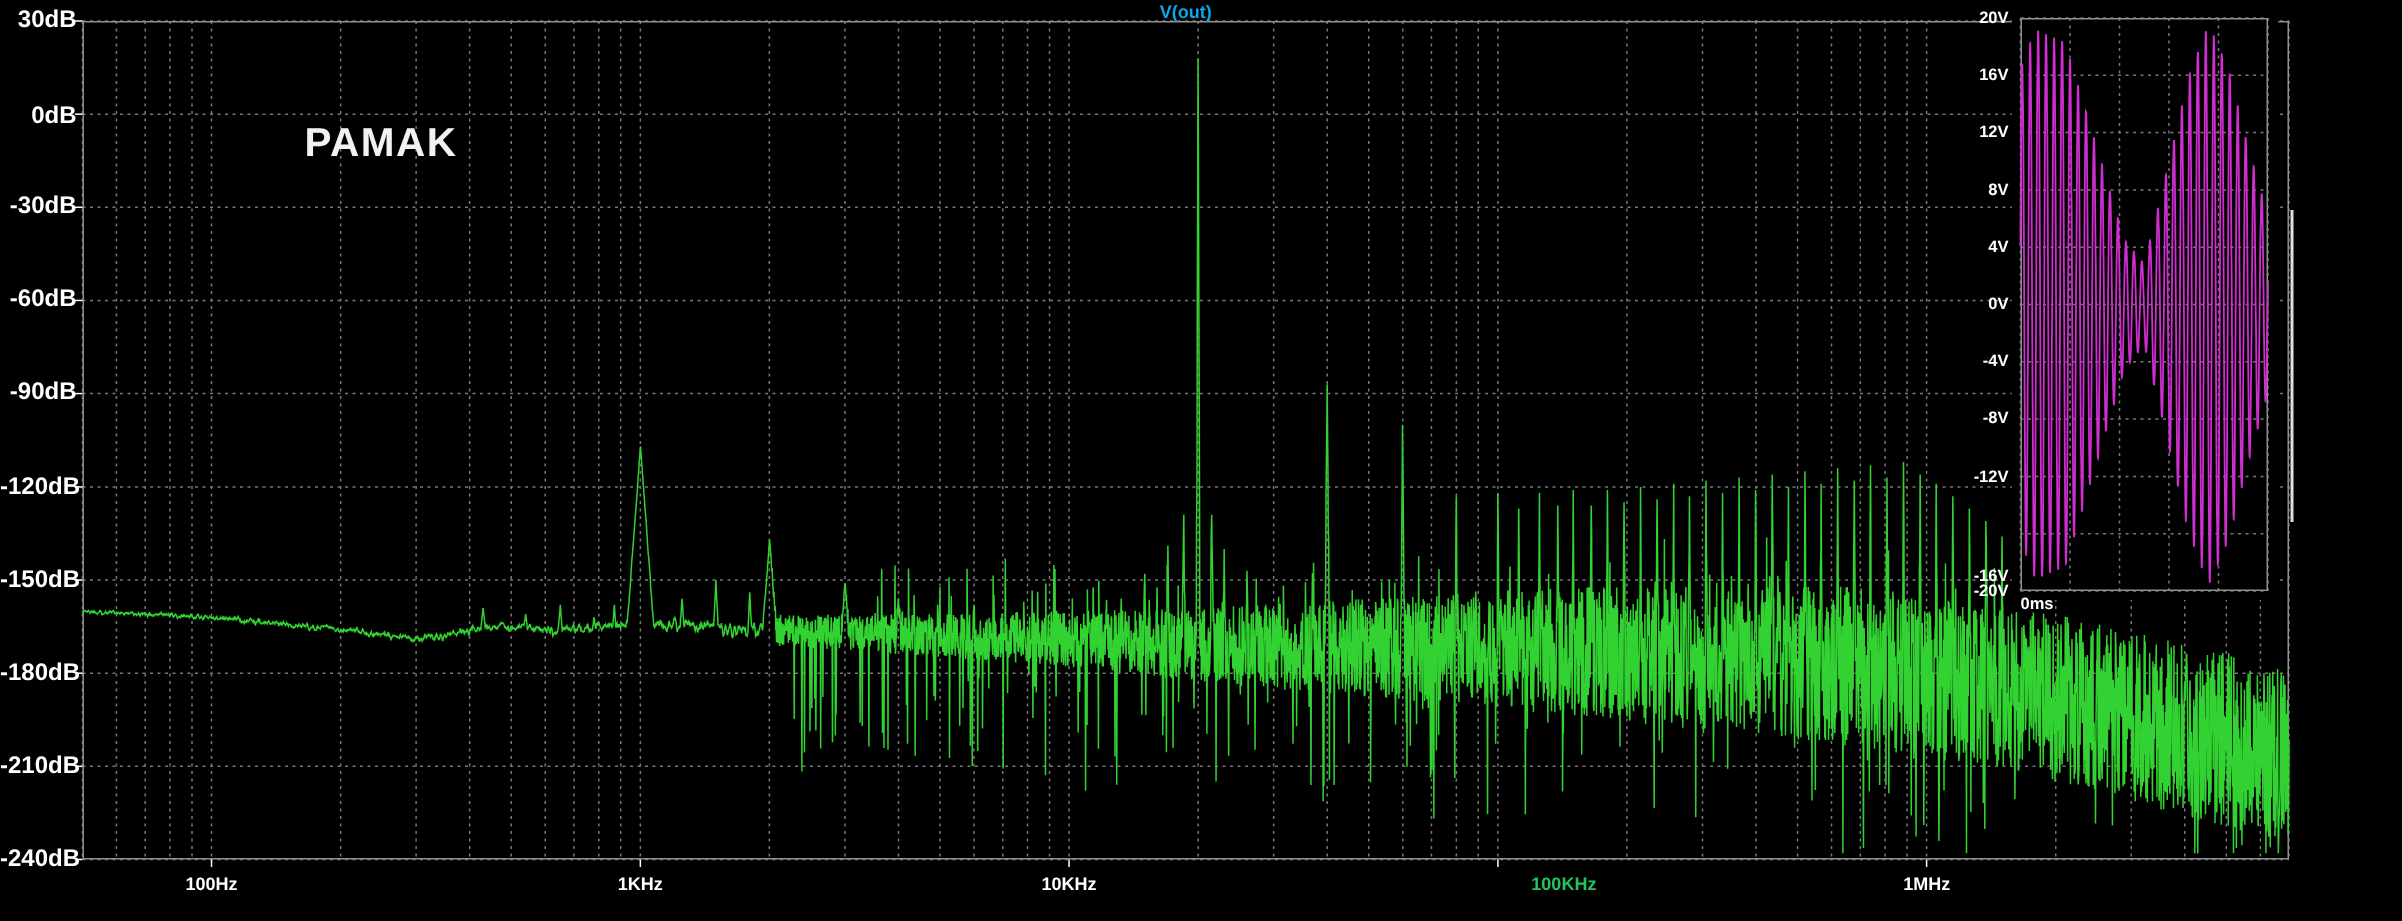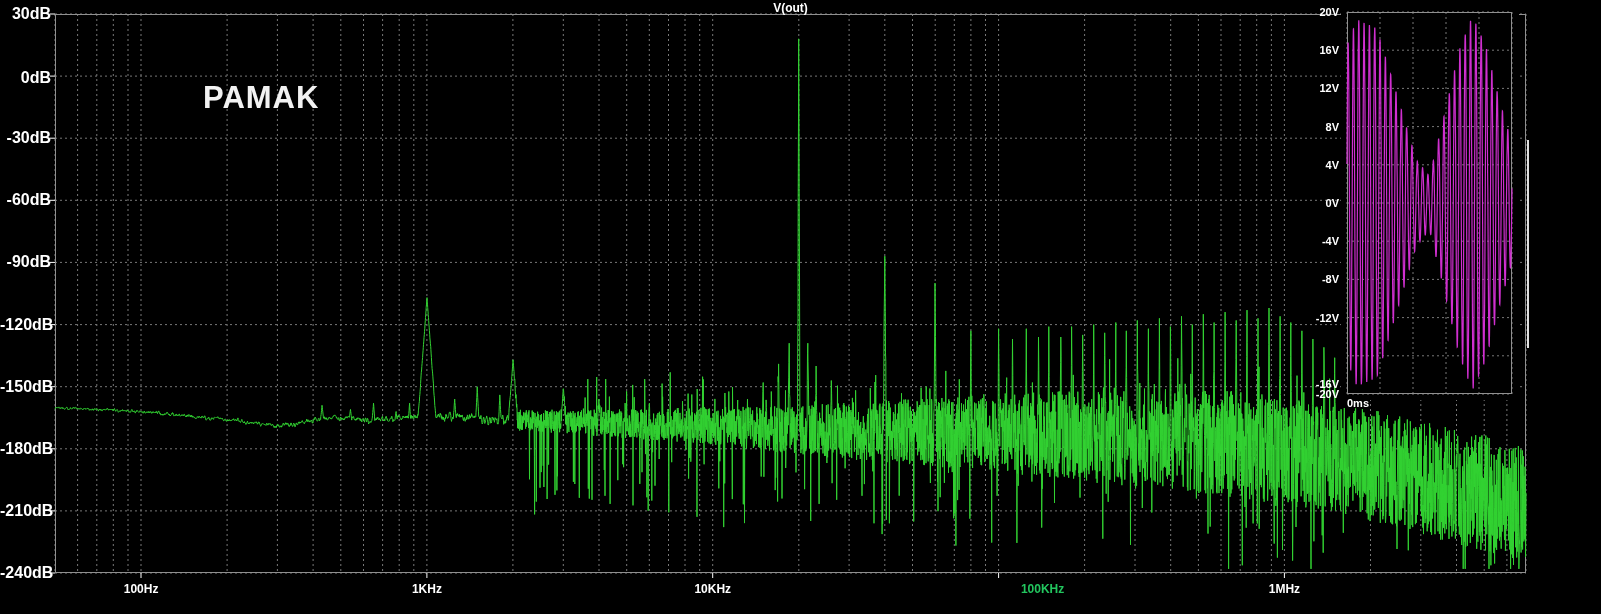--- a/index.html
+++ b/index.html
@@ -2,21 +2,21 @@
 <html><head>
 <meta charset="utf-8">
 <style>
   html,body{margin:0;padding:0;background:#000;}
   #screen{position:relative;width:1601px;height:614px;background:#000;overflow:hidden;
           font-family:"Liberation Sans",sans-serif;}
   #main-plot{position:absolute;left:0;top:0;}
   #inset-plot{position:absolute;left:1341px;top:8px;}
   .plot-title{position:absolute;left:55px;top:1px;width:1471px;text-align:center;
               font-weight:bold;font-size:12px;color:#00dd00;}
-  .annotation{position:absolute;left:203px;top:80px;font-weight:bold;font-size:31px;
+  .annotation{position:absolute;left:203px;top:80px;font-weight:bold;font-size:27px;
               color:#f2f2f2;letter-spacing:1px;}
   .y-tick{position:absolute;left:0;width:51px;text-align:right;transform:translateY(-50%);
           color:#fff;font-weight:bold;font-size:16px;white-space:nowrap;}
   .x-tick{position:absolute;top:582px;transform:translateX(-50%);
           color:#fff;font-weight:bold;font-size:12px;white-space:nowrap;}
   .inset-ytick{position:absolute;left:1303px;width:36px;text-align:right;transform:translateY(-50%);
           color:#fff;font-weight:bold;font-size:11px;white-space:nowrap;}
   .inset-xlabel{position:absolute;left:1347px;top:397px;color:#fff;font-weight:bold;font-size:11px;}
 </style>
 </head>
@@ -122,21 +122,21 @@
         <line x1="6.0" y1="4" x2="6.0" y2="386"></line>
         <line x1="39.0" y1="4" x2="39.0" y2="386"></line>
         <line x1="72.0" y1="4" x2="72.0" y2="386"></line>
         <line x1="105.0" y1="4" x2="105.0" y2="386"></line>
         <line x1="138.0" y1="4" x2="138.0" y2="386"></line>
         <line x1="171.0" y1="4" x2="171.0" y2="386"></line>
       </g>
       <rect x="6.5" y="4.5" width="164" height="381" fill="none" stroke="#909090" stroke-width="1"></rect>
       <path d="M6.0 156.0L6.1 137.7L6.2 120.1L6.3 103.6L6.4 88.3L6.5 74.7L6.6 62.7L6.7 52.7L6.8 44.8L6.9 39.0L7.0 35.6L7.1 34.5L7.2 35.8L7.3 39.5L7.4 45.4L7.5 53.7L7.7 64.0L7.8 76.4L7.9 90.5L8.0 106.2L8.1 123.3L8.2 141.6L8.3 160.6L8.4 180.3L8.5 200.2L8.6 220.2L8.7 239.8L8.8 258.8L8.9 276.9L9.0 293.9L9.1 309.4L9.2 323.4L9.3 335.4L9.4 345.4L9.5 353.2L9.6 358.7L9.7 361.8L9.8 362.4L9.9 360.5L10.0 356.1L10.1 349.4L10.2 340.3L10.3 329.0L10.4 315.8L10.5 300.6L10.6 283.9L10.7 265.8L10.8 246.6L11.0 226.6L11.1 206.0L11.2 185.2L11.3 164.5L11.4 144.1L11.5 124.5L11.6 105.8L11.7 88.4L11.8 72.6L11.9 58.5L12.0 46.4L12.1 36.4L12.2 28.8L12.3 23.6L12.4 21.0L12.5 20.9L12.6 23.4L12.7 28.5L12.8 36.1L12.9 46.0L13.0 58.2L13.1 72.4L13.2 88.6L13.3 106.3L13.4 125.4L13.5 145.6L13.6 166.6L13.7 188.1L13.8 209.8L13.9 231.3L14.0 252.3L14.2 272.5L14.3 291.7L14.4 309.4L14.5 325.6L14.6 339.8L14.7 351.9L14.8 361.8L14.9 369.2L15.0 374.0L15.1 376.2L15.2 375.7L15.3 372.5L15.4 366.6L15.5 358.3L15.6 347.4L15.7 334.3L15.8 319.0L15.9 301.9L16.0 283.0L16.1 262.8L16.2 241.6L16.3 219.7L16.4 197.4L16.5 175.2L16.6 153.2L16.7 131.9L16.8 111.5L16.9 92.4L17.0 74.8L17.1 58.9L17.2 45.1L17.4 33.6L17.5 24.4L17.6 17.8L17.7 13.8L17.8 12.4L17.9 13.8L18.0 17.9L18.1 24.6L18.2 33.8L18.3 45.4L18.4 59.2L18.5 75.0L18.6 92.6L18.7 111.7L18.8 132.0L18.9 153.3L19.0 175.1L19.1 197.2L19.2 219.3L19.3 241.0L19.4 262.1L19.5 282.1L19.6 300.8L19.7 317.9L19.8 333.3L19.9 346.5L20.0 357.5L20.1 366.1L20.2 372.2L20.3 375.6L20.4 376.3L20.5 374.4L20.7 369.8L20.8 362.6L20.9 352.9L21.0 340.9L21.1 326.8L21.2 310.7L21.3 292.9L21.4 273.6L21.5 253.2L21.6 232.0L21.7 210.2L21.8 188.2L21.9 166.3L22.0 144.8L22.1 124.1L22.2 104.5L22.3 86.2L22.4 69.5L22.5 54.7L22.6 42.0L22.7 31.5L22.8 23.5L22.9 18.0L23.0 15.2L23.1 15.0L23.2 17.5L23.3 22.6L23.4 30.3L23.5 40.4L23.6 52.8L23.7 67.3L23.9 83.6L24.0 101.6L24.1 121.0L24.2 141.5L24.3 162.8L24.4 184.5L24.5 206.4L24.6 228.1L24.7 249.3L24.8 269.6L24.9 288.9L25.0 306.8L25.1 322.9L25.2 337.2L25.3 349.4L25.4 359.3L25.5 366.7L25.6 371.6L25.7 373.9L25.8 373.5L25.9 370.5L26.0 364.9L26.1 356.8L26.2 346.2L26.3 333.5L26.4 318.7L26.5 302.0L26.6 283.8L26.7 264.3L26.8 243.8L26.9 222.5L27.1 200.9L27.2 179.2L27.3 157.7L27.4 136.8L27.5 116.7L27.6 97.9L27.7 80.4L27.8 64.7L27.9 51.0L28.0 39.3L28.1 30.0L28.2 23.1L28.3 18.8L28.4 17.1L28.5 18.0L28.6 21.6L28.7 27.7L28.8 36.3L28.9 47.2L29.0 60.3L29.1 75.5L29.2 92.3L29.3 110.7L29.4 130.4L29.5 150.9L29.6 172.1L29.7 193.7L29.8 215.2L29.9 236.5L30.0 257.1L30.1 276.8L30.2 295.3L30.4 312.2L30.5 327.5L30.6 340.7L30.7 351.8L30.8 360.6L30.9 366.9L31.0 370.6L31.1 371.8L31.2 370.3L31.3 366.2L31.4 359.6L31.5 350.6L31.6 339.3L31.7 325.8L31.8 310.4L31.9 293.3L32.0 274.7L32.1 255.0L32.2 234.4L32.3 213.2L32.4 191.8L32.5 170.4L32.6 149.4L32.7 129.1L32.8 109.8L32.9 91.7L33.0 75.2L33.1 60.5L33.2 47.7L33.3 37.2L33.4 29.0L33.6 23.3L33.7 20.1L33.8 19.5L33.9 21.5L34.0 26.1L34.1 33.1L34.2 42.6L34.3 54.3L34.4 68.1L34.5 83.8L34.6 101.1L34.7 119.8L34.8 139.6L34.9 160.2L35.0 181.3L35.1 202.6L35.2 223.8L35.3 244.6L35.4 264.6L35.5 283.5L35.6 301.2L35.7 317.2L35.8 331.2L35.9 343.1L36.0 352.8L36.1 360.1L36.2 365.0L36.3 367.3L36.4 367.1L36.5 364.3L36.6 359.0L36.8 351.3L36.9 341.3L37.0 329.2L37.1 315.2L37.2 299.4L37.3 282.2L37.4 263.7L37.5 244.3L37.6 224.3L37.7 203.8L37.8 183.4L37.9 163.2L38.0 143.5L38.1 124.7L38.2 107.0L38.3 90.7L38.4 76.0L38.5 63.1L38.6 52.2L38.7 43.5L38.8 37.0L38.9 32.9L39.0 31.3L39.1 32.0L39.2 35.2L39.3 40.7L39.4 48.5L39.5 58.4L39.6 70.3L39.7 84.0L39.8 99.3L39.9 115.9L40.1 133.6L40.2 152.2L40.3 171.3L40.4 190.7L40.5 210.1L40.6 229.1L40.7 247.6L40.8 265.2L40.9 281.7L41.0 296.9L41.1 310.5L41.2 322.3L41.3 332.2L41.4 340.0L41.5 345.6L41.6 349.0L41.7 350.1L41.8 348.8L41.9 345.4L42.0 339.7L42.1 331.8L42.2 322.0L42.3 310.4L42.4 297.1L42.5 282.4L42.6 266.4L42.7 249.4L42.8 231.7L42.9 213.6L43.0 195.2L43.1 177.0L43.3 159.0L43.4 141.7L43.5 125.3L43.6 109.9L43.7 95.9L43.8 83.5L43.9 72.7L44.0 63.8L44.1 56.9L44.2 52.0L44.3 49.3L44.4 48.7L44.5 50.4L44.6 54.1L44.7 59.9L44.8 67.7L44.9 77.4L45.0 88.7L45.1 101.5L45.2 115.7L45.3 131.0L45.4 147.2L45.5 164.0L45.6 181.1L45.7 198.4L45.8 215.6L45.9 232.3L46.0 248.5L46.1 263.8L46.2 277.9L46.3 290.8L46.5 302.2L46.6 312.0L46.7 320.0L46.8 326.1L46.9 330.2L47.0 332.3L47.1 332.4L47.2 330.4L47.3 326.5L47.4 320.6L47.5 312.9L47.6 303.4L47.7 292.5L47.8 280.1L47.9 266.5L48.0 252.0L48.1 236.7L48.2 220.8L48.3 204.6L48.4 188.4L48.5 172.4L48.6 156.7L48.7 141.8L48.8 127.6L48.9 114.6L49.0 102.8L49.1 92.4L49.2 83.6L49.3 76.5L49.4 71.2L49.5 67.8L49.6 66.2L49.8 66.6L49.9 68.8L50.0 72.9L50.1 78.8L50.2 86.4L50.3 95.6L50.4 106.2L50.5 118.0L50.6 130.9L50.7 144.7L50.8 159.1L50.9 174.0L51.0 189.2L51.1 204.3L51.2 219.3L51.3 233.7L51.4 247.6L51.5 260.5L51.6 272.5L51.7 283.2L51.8 292.6L51.9 300.4L52.0 306.7L52.1 311.3L52.2 314.1L52.3 315.1L52.4 314.4L52.5 311.9L52.6 307.7L52.7 301.9L52.8 294.5L53.0 285.6L53.1 275.5L53.2 264.2L53.3 252.0L53.4 239.0L53.5 225.5L53.6 211.5L53.7 197.4L53.8 183.4L53.9 169.6L54.0 156.2L54.1 143.6L54.2 131.7L54.3 120.9L54.4 111.2L54.5 102.8L54.6 95.8L54.7 90.3L54.8 86.4L54.9 84.2L55.0 83.6L55.1 84.6L55.2 87.3L55.3 91.6L55.4 97.3L55.5 104.5L55.6 113.0L55.7 122.6L55.8 133.2L55.9 144.7L56.0 156.9L56.2 169.5L56.3 182.4L56.4 195.5L56.5 208.4L56.6 221.1L56.7 233.3L56.8 244.8L56.9 255.6L57.0 265.3L57.1 274.0L57.2 281.4L57.3 287.5L57.4 292.2L57.5 295.5L57.6 297.2L57.7 297.4L57.8 296.1L57.9 293.3L58.0 289.0L58.1 283.4L58.2 276.6L58.3 268.5L58.4 259.5L58.5 249.5L58.6 238.8L58.7 227.6L58.8 215.9L58.9 204.0L59.0 192.1L59.1 180.3L59.2 168.7L59.3 157.7L59.5 147.3L59.6 137.7L59.7 129.0L59.8 121.3L59.9 114.8L60.0 109.5L60.1 105.5L60.2 102.8L60.3 101.6L60.4 101.7L60.5 103.3L60.6 106.1L60.7 110.3L60.8 115.7L60.9 122.2L61.0 129.7L61.1 138.2L61.2 147.4L61.3 157.2L61.4 167.6L61.5 178.3L61.6 189.1L61.7 199.9L61.8 210.6L61.9 221.0L62.0 230.9L62.1 240.2L62.2 248.7L62.3 256.4L62.4 263.1L62.5 268.8L62.7 273.3L62.8 276.6L62.9 278.7L63.0 279.5L63.1 279.1L63.2 277.4L63.3 274.6L63.4 270.5L63.5 265.4L63.6 259.3L63.7 252.3L63.8 244.5L63.9 236.1L64.0 227.1L64.1 217.7L64.2 208.0L64.3 198.3L64.4 188.5L64.5 179.0L64.6 169.8L64.7 161.0L64.8 152.8L64.9 145.3L65.0 138.6L65.1 132.8L65.2 128.0L65.3 124.2L65.4 121.5L65.5 119.9L65.6 119.5L65.7 120.1L65.8 121.9L66.0 124.7L66.1 128.5L66.2 133.3L66.3 138.9L66.4 145.4L66.5 152.5L66.6 160.1L66.7 168.2L66.8 176.6L66.9 185.2L67.0 193.9L67.1 202.5L67.2 210.9L67.3 219.0L67.4 226.7L67.5 233.8L67.6 240.2L67.7 246.0L67.8 250.9L67.9 254.9L68.0 258.0L68.1 260.2L68.2 261.4L68.3 261.5L68.4 260.7L68.5 258.9L68.6 256.2L68.7 252.6L68.8 248.2L68.9 243.1L69.0 237.3L69.2 230.9L69.3 224.1L69.4 216.9L69.5 209.5L69.6 201.9L69.7 194.4L69.8 186.9L69.9 179.6L70.0 172.6L70.1 166.1L70.2 160.0L70.3 154.6L70.4 149.8L70.5 145.7L70.6 142.4L70.7 139.9L70.8 138.3L70.9 137.5L71.0 137.6L71.1 138.5L71.2 140.2L71.3 142.8L71.4 146.1L71.5 150.0L71.6 154.6L71.7 159.8L71.8 165.3L71.9 171.3L72.0 177.5L72.1 183.9L72.2 190.4L72.4 196.9L72.5 203.3L72.6 209.4L72.7 215.3L72.8 220.7L72.9 225.8L73.0 230.3L73.1 234.2L73.2 237.5L73.3 240.1L73.4 242.0L73.5 243.2L73.6 243.6L73.7 243.3L73.8 242.4L73.9 240.7L74.0 238.4L74.1 235.4L74.2 231.9L74.3 227.9L74.4 223.5L74.5 218.8L74.6 213.7L74.7 208.4L74.8 203.1L74.9 197.7L75.0 192.3L75.1 187.1L75.2 182.0L75.3 177.2L75.4 172.7L75.5 168.5L75.7 164.7L75.8 161.4L75.9 158.6L76.0 156.4L76.1 154.7L76.2 153.7L76.3 153.3L76.4 153.5L76.5 154.3L76.6 155.7L76.7 157.7L76.8 160.2L76.9 163.2L77.0 166.7L77.1 170.5L77.2 174.7L77.3 179.2L77.4 183.9L77.5 188.7L77.6 193.6L77.7 198.5L77.8 203.3L77.9 207.9L78.0 212.3L78.1 216.5L78.2 220.2L78.3 223.6L78.4 226.6L78.5 229.0L78.6 231.0L78.7 232.4L78.9 233.2L79.0 233.5L79.1 233.2L79.2 232.3L79.3 230.9L79.4 228.9L79.5 226.5L79.6 223.6L79.7 220.4L79.8 216.7L79.9 212.8L80.0 208.6L80.1 204.3L80.2 199.8L80.3 195.3L80.4 190.9L80.5 186.5L80.6 182.3L80.7 178.3L80.8 174.6L80.9 171.2L81.0 168.2L81.1 165.6L81.2 163.4L81.3 161.7L81.4 160.6L81.5 159.9L81.6 159.8L81.7 160.2L81.8 161.1L81.9 162.5L82.1 164.4L82.2 166.7L82.3 169.5L82.4 172.5L82.5 175.9L82.6 179.6L82.7 183.4L82.8 187.4L82.9 191.5L83.0 195.5L83.1 199.6L83.2 203.5L83.3 207.3L83.4 210.9L83.5 214.3L83.6 217.3L83.7 219.9L83.8 222.2L83.9 224.0L84.0 225.5L84.1 226.4L84.2 226.9L84.3 226.9L84.4 226.4L84.5 225.5L84.6 224.1L84.7 222.3L84.8 220.1L84.9 217.6L85.0 214.7L85.1 211.6L85.2 208.2L85.4 204.7L85.5 201.1L85.6 197.4L85.7 193.7L85.8 190.1L85.9 186.6L86.0 183.2L86.1 180.0L86.2 177.1L86.3 174.4L86.4 172.1L86.5 170.2L86.6 168.6L86.7 167.4L86.8 166.7L86.9 166.4L87.0 166.5L87.1 167.0L87.2 167.9L87.3 169.3L87.4 170.9L87.5 173.0L87.6 175.3L87.7 177.9L87.8 180.8L87.9 183.8L88.0 187.0L88.1 190.2L88.2 193.5L88.3 196.8L88.4 200.0L88.6 203.2L88.7 206.5L88.8 209.6L88.9 212.7L89.0 215.5L89.1 218.1L89.2 220.5L89.3 222.5L89.4 224.1L89.5 225.4L89.6 226.2L89.7 226.5L89.8 226.4L89.9 225.8L90.0 224.7L90.1 223.1L90.2 221.1L90.3 218.5L90.4 215.6L90.5 212.3L90.6 208.6L90.7 204.7L90.8 200.5L90.9 196.1L91.0 191.6L91.1 187.0L91.2 182.4L91.3 178.0L91.4 173.7L91.5 169.6L91.6 165.9L91.8 162.5L91.9 159.5L92.0 157.0L92.1 155.0L92.2 153.6L92.3 152.7L92.4 152.5L92.5 153.0L92.6 154.1L92.7 155.8L92.8 158.2L92.9 161.1L93.0 164.7L93.1 168.7L93.2 173.3L93.3 178.2L93.4 183.5L93.5 189.1L93.6 194.8L93.7 200.7L93.8 206.6L93.9 212.4L94.0 218.0L94.1 223.4L94.2 228.5L94.3 233.1L94.4 237.3L94.5 240.8L94.6 243.8L94.7 246.1L94.8 247.6L94.9 248.3L95.1 248.3L95.2 247.5L95.3 245.8L95.4 243.4L95.5 240.2L95.6 236.3L95.7 231.7L95.8 226.4L95.9 220.6L96.0 214.4L96.1 207.7L96.2 200.8L96.3 193.7L96.4 186.5L96.5 179.3L96.6 172.3L96.7 165.5L96.8 159.0L96.9 153.0L97.0 147.5L97.1 142.7L97.2 138.6L97.3 135.3L97.4 132.8L97.5 131.3L97.6 130.6L97.7 131.0L97.8 132.3L97.9 134.5L98.0 137.7L98.1 141.8L98.3 146.7L98.4 152.5L98.5 158.9L98.6 166.0L98.7 173.5L98.8 181.5L98.9 189.8L99.0 198.3L99.1 206.9L99.2 215.3L99.3 223.6L99.4 231.5L99.5 239.0L99.6 245.9L99.7 252.1L99.8 257.6L99.9 262.1L100.0 265.8L100.1 268.4L100.2 269.9L100.3 270.3L100.4 269.6L100.5 267.8L100.6 264.9L100.7 260.9L100.8 255.8L100.9 249.8L101.0 243.0L101.1 235.3L101.2 226.9L101.3 218.0L101.5 208.6L101.6 198.9L101.7 189.1L101.8 179.2L101.9 169.5L102.0 160.0L102.1 151.0L102.2 142.5L102.3 134.7L102.4 127.8L102.5 121.7L102.6 116.7L102.7 112.9L102.8 110.2L102.9 108.7L103.0 108.5L103.1 109.6L103.2 112.0L103.3 115.7L103.4 120.6L103.5 126.6L103.6 133.7L103.7 141.9L103.8 150.8L103.9 160.6L104.0 170.9L104.1 181.8L104.2 192.9L104.3 204.1L104.4 215.4L104.5 226.4L104.6 237.1L104.8 247.2L104.9 256.7L105.0 265.3L105.1 273.0L105.2 279.5L105.3 284.9L105.4 289.0L105.5 291.7L105.6 293.0L105.7 292.8L105.8 291.2L105.9 288.2L106.0 283.7L106.1 277.8L106.2 270.7L106.3 262.3L106.4 252.9L106.5 242.6L106.6 231.4L106.7 219.6L106.8 207.3L106.9 194.7L107.0 182.1L107.1 169.5L107.2 157.2L107.3 145.3L107.4 134.1L107.5 123.7L107.6 114.3L107.7 106.0L107.8 98.9L108.0 93.3L108.1 89.1L108.2 86.4L108.3 85.4L108.4 85.9L108.5 88.1L108.6 91.9L108.7 97.3L108.8 104.2L108.9 112.5L109.0 122.1L109.1 132.8L109.2 144.6L109.3 157.2L109.4 170.5L109.5 184.2L109.6 198.2L109.7 212.3L109.8 226.2L109.9 239.8L110.0 252.8L110.1 265.0L110.2 276.3L110.3 286.5L110.4 295.3L110.5 302.8L110.6 308.7L110.7 312.9L110.8 315.5L110.9 316.2L111.0 315.1L111.2 312.3L111.3 307.7L111.4 301.3L111.5 293.4L111.6 283.9L111.7 273.0L111.8 260.9L111.9 247.7L112.0 233.6L112.1 218.9L112.2 203.6L112.3 188.2L112.4 172.7L112.5 157.5L112.6 142.7L112.7 128.6L112.8 115.4L112.9 103.3L113.0 92.5L113.1 83.1L113.2 75.3L113.3 69.2L113.4 65.0L113.5 62.7L113.6 62.3L113.7 64.0L113.8 67.5L113.9 73.0L114.0 80.4L114.1 89.5L114.2 100.2L114.3 112.4L114.5 126.0L114.6 140.6L114.7 156.2L114.8 172.4L114.9 189.1L115.0 206.0L115.1 222.8L115.2 239.3L115.3 255.3L115.4 270.4L115.5 284.6L115.6 297.5L115.7 308.9L115.8 318.7L115.9 326.8L116.0 332.9L116.1 337.0L116.2 339.1L116.3 339.0L116.4 336.7L116.5 332.4L116.6 325.9L116.7 317.5L116.8 307.2L116.9 295.2L117.0 281.6L117.1 266.6L117.2 250.5L117.3 233.4L117.4 215.7L117.5 197.6L117.7 179.3L117.8 161.1L117.9 143.4L118.0 126.3L118.1 110.1L118.2 95.1L118.3 81.5L118.4 69.7L118.5 59.7L118.6 51.6L118.7 45.7L118.8 41.9L118.9 40.4L119.0 41.2L119.1 44.3L119.2 49.6L119.3 57.1L119.4 66.7L119.5 78.2L119.6 91.5L119.7 106.4L119.8 122.6L119.9 140.0L120.0 158.3L120.1 177.1L120.2 196.3L120.3 215.6L120.4 234.5L120.5 253.0L120.6 270.7L120.7 287.3L120.8 302.6L121.0 316.3L121.1 328.3L121.2 338.4L121.3 346.3L121.4 352.1L121.5 355.5L121.6 356.5L121.7 355.2L121.8 351.5L121.9 345.4L122.0 337.1L122.1 326.6L122.2 314.2L122.3 299.9L122.4 284.1L122.5 266.8L122.6 248.5L122.7 229.3L122.8 209.5L122.9 189.4L123.0 169.4L123.1 149.6L123.2 130.5L123.3 112.3L123.4 95.2L123.5 79.6L123.6 65.6L123.7 53.5L123.8 43.5L123.9 35.7L124.0 30.2L124.2 27.2L124.3 26.6L124.4 28.6L124.5 33.0L124.6 39.8L124.7 49.0L124.8 60.3L124.9 73.7L125.0 89.0L125.1 105.8L125.2 124.1L125.3 143.4L125.4 163.6L125.5 184.3L125.6 205.2L125.7 226.1L125.8 246.5L125.9 266.3L126.0 285.0L126.1 302.5L126.2 318.4L126.3 332.6L126.4 344.7L126.5 354.7L126.6 362.3L126.7 367.5L126.8 370.1L126.9 370.1L127.0 367.5L127.1 362.4L127.2 354.7L127.4 344.7L127.5 332.4L127.6 318.0L127.7 301.8L127.8 283.9L127.9 264.7L128.0 244.3L128.1 223.2L128.2 201.6L128.3 179.8L128.4 158.2L128.5 137.0L128.6 116.7L128.7 97.5L128.8 79.6L128.9 63.4L129.0 49.1L129.1 37.0L129.2 27.1L129.3 19.7L129.4 14.9L129.5 12.8L129.6 13.3L129.7 16.6L129.8 22.5L129.9 31.0L130.0 41.9L130.1 55.2L130.2 70.5L130.3 87.8L130.4 106.7L130.5 127.0L130.7 148.3L130.8 170.4L130.9 192.9L131.0 215.5L131.1 237.9L131.2 259.7L131.3 280.6L131.4 300.3L131.5 318.2L131.6 334.3L131.7 348.2L131.8 359.8L131.9 368.9L132.0 375.4L132.1 379.3L132.2 380.4L132.3 378.7L132.4 374.4L132.5 367.4L132.6 357.9L132.7 345.9L132.8 331.8L132.9 315.7L133.0 297.8L133.1 278.5L133.2 258.0L133.3 236.6L133.4 214.6L133.5 192.4L133.6 170.3L133.7 148.6L133.9 127.7L134.0 107.8L134.1 89.2L134.2 72.3L134.3 57.2L134.4 44.2L134.5 33.5L134.6 25.2L134.7 19.4L134.8 16.2L134.9 15.7L135.0 17.8L135.1 22.6L135.2 29.9L135.3 39.6L135.4 51.6L135.5 65.7L135.6 81.7L135.7 99.3L135.8 118.3L135.9 138.4L136.0 159.2L136.1 180.5L136.2 202.0L136.3 223.3L136.4 244.2L136.5 264.2L136.6 283.2L136.7 300.9L136.8 316.9L136.9 331.1L137.1 343.2L137.2 353.1L137.3 360.6L137.4 365.6L137.5 368.2L137.6 368.1L137.7 365.5L137.8 360.4L137.9 352.8L138.0 342.9L138.1 330.9L138.2 316.8L138.3 301.0L138.4 283.7L138.5 265.1L138.6 245.6L138.7 225.3L138.8 204.6L138.9 183.9L139.0 163.4L139.1 143.3L139.2 124.2L139.3 106.1L139.4 89.4L139.5 74.3L139.6 61.0L139.7 49.7L139.8 40.6L139.9 33.9L140.0 29.5L140.1 27.6L140.2 28.2L140.4 31.2L140.5 36.7L140.6 44.5L140.7 54.5L140.8 66.5L140.9 80.5L141.0 96.0L141.1 113.0L141.2 131.2L141.3 150.3L141.4 169.9L141.5 189.9L141.6 209.9L141.7 229.6L141.8 248.8L141.9 267.1L142.0 284.3L142.1 300.1L142.2 314.3L142.3 326.7L142.4 337.2L142.5 345.4L142.6 351.5L142.7 355.2L142.8 356.5L142.9 355.4L143.0 352.0L143.1 346.3L143.2 338.3L143.3 328.2L143.4 316.2L143.6 302.4L143.7 287.1L143.8 270.4L143.9 252.7L144.0 234.2L144.1 215.1L144.2 195.9L144.3 176.6L144.4 157.7L144.5 139.4L144.6 122.0L144.7 105.7L144.8 91.0L144.9 77.8L145.0 66.4L145.1 57.0L145.2 49.7L145.3 44.5L145.4 41.7L145.5 41.1L145.6 42.7L145.7 46.7L145.8 52.8L145.9 60.9L146.0 71.1L146.1 83.0L146.2 96.4L146.3 111.3L146.4 127.3L146.5 144.3L146.6 161.9L146.8 179.9L146.9 198.0L147.0 216.0L147.1 233.5L147.2 250.4L147.3 266.4L147.4 281.2L147.5 294.7L147.6 306.7L147.7 316.9L147.8 325.2L147.9 331.6L148.0 335.9L148.1 338.1L148.2 338.2L148.3 336.2L148.4 332.0L148.5 325.9L148.6 317.9L148.7 308.1L148.8 296.7L148.9 283.8L149.0 269.8L149.1 254.6L149.2 238.7L149.3 222.3L149.4 205.5L149.5 188.7L149.6 172.1L149.7 155.9L149.8 140.4L149.9 125.8L150.1 112.3L150.2 100.1L150.3 89.3L150.4 80.3L150.5 72.9L150.6 67.4L150.7 63.9L150.8 62.3L150.9 62.6L151.0 65.0L151.1 69.2L151.2 75.3L151.3 83.1L151.4 92.5L151.5 103.3L151.6 115.5L151.7 128.8L151.8 142.9L151.9 157.7L152.0 173.0L152.1 188.5L152.2 204.1L152.3 219.3L152.4 234.2L152.5 248.3L152.6 261.6L152.7 273.8L152.8 284.7L152.9 294.3L153.0 302.3L153.1 308.6L153.3 313.3L153.4 316.2L153.5 317.2L153.6 316.5L153.7 313.9L153.8 309.7L153.9 303.7L154.0 296.2L154.1 287.2L154.2 276.9L154.3 265.5L154.4 253.2L154.5 240.0L154.6 226.3L154.7 212.2L154.8 197.9L154.9 183.7L155.0 169.8L155.1 156.4L155.2 143.6L155.3 131.6L155.4 120.7L155.5 111.0L155.6 102.5L155.7 95.5L155.8 90.1L155.9 86.2L156.0 83.9L156.1 83.4L156.2 84.4L156.3 87.1L156.5 91.4L156.6 97.2L156.7 104.3L156.8 112.8L156.9 122.4L157.0 133.0L157.1 144.5L157.2 156.6L157.3 169.2L157.4 182.1L157.5 195.1L157.6 207.9L157.7 220.5L157.8 232.6L157.9 244.1L158.0 254.7L158.1 264.5L158.2 273.1L158.3 280.5L158.4 286.6L158.5 291.3L158.6 294.5L158.7 296.3L158.8 296.5L158.9 295.2L159.0 292.5L159.1 288.3L159.2 282.8L159.3 276.0L159.4 268.1L159.5 259.1L159.6 249.3L159.8 238.7L159.9 227.6L160.0 216.1L160.1 204.3L160.2 192.5L160.3 180.8L160.4 169.4L160.5 158.5L160.6 148.2L160.7 138.6L160.8 130.0L160.9 122.4L161.0 115.9L161.1 110.6L161.2 106.7L161.3 104.0L161.4 102.8L161.5 102.9L161.6 104.4L161.7 107.2L161.8 111.2L161.9 116.5L162.0 122.9L162.1 130.3L162.2 138.7L162.3 147.7L162.4 157.5L162.5 167.6L162.6 178.2L162.7 188.8L162.8 199.5L163.0 210.0L163.1 220.3L163.2 230.0L163.3 239.2L163.4 247.6L163.5 255.2L163.6 261.8L163.7 267.4L163.8 271.9L163.9 275.2L164.0 277.2L164.1 278.1L164.2 277.7L164.3 276.1L164.4 273.3L164.5 269.3L164.6 264.4L164.7 258.4L164.8 251.5L164.9 243.9L165.0 235.6L165.1 226.8L165.2 217.5L165.3 208.1L165.4 198.5L165.5 189.0L165.6 179.6L165.7 170.6L165.8 162.0L165.9 153.9L166.0 146.6L166.2 140.0L166.3 134.3L166.4 129.6L166.5 125.9L166.6 123.2L166.7 121.6L166.8 121.1L166.9 121.8L167.0 123.4L167.1 126.2L167.2 129.9L167.3 134.6L167.4 140.1L167.5 146.3L167.6 153.3L167.7 160.7L167.8 168.6L167.9 176.8L168.0 185.2L168.1 193.7L168.2 202.1L168.3 210.3L168.4 218.1L168.5 225.6L168.6 232.5L168.7 238.8L168.8 244.4L168.9 249.2L169.0 253.1L169.1 256.2L169.2 258.3L169.3 259.4L169.5 259.6L169.6 258.8L169.7 257.1L169.8 254.5L169.9 251.0L170.0 246.7L170.1 241.8L170.2 236.1L170.3 230.0L170.4 223.4L170.5 216.4L170.6 209.3L170.7 201.9L170.8 194.6L170.9 187.4L171.0 180.4" fill="none" stroke="#cf2fcf" stroke-width="1.2"></path>
     </svg>
-  <div class="plot-title" style="color: #ffffff;">V(out)</div>
+  <div class="plot-title" style="color: #0ea5e9;">V(out)</div>
   <div class="annotation" style="color: rgb(242, 242, 242);">PAMAK</div>
   <div class="inset-xlabel">0ms</div>
 <div class="y-tick" style="top: 14px; color: rgb(255, 255, 255);">30dB</div>
     <div class="y-tick" style="top: 78px; color: rgb(255, 255, 255);">0dB</div>
     <div class="y-tick" style="top: 138.222px; color: rgb(255, 255, 255);">-30dB</div>
     <div class="y-tick" style="top: 200.333px; color: rgb(255, 255, 255);">-60dB</div>
     <div class="y-tick" style="top: 262.444px; color: rgb(255, 255, 255);">-90dB</div>
     <div class="y-tick" style="top: 324.556px; color: rgb(255, 255, 255);">-120dB</div>
     <div class="y-tick" style="top: 386.667px; color: rgb(255, 255, 255);">-150dB</div>
     <div class="y-tick" style="top: 448.778px; color: rgb(255, 255, 255);">-180dB</div>

